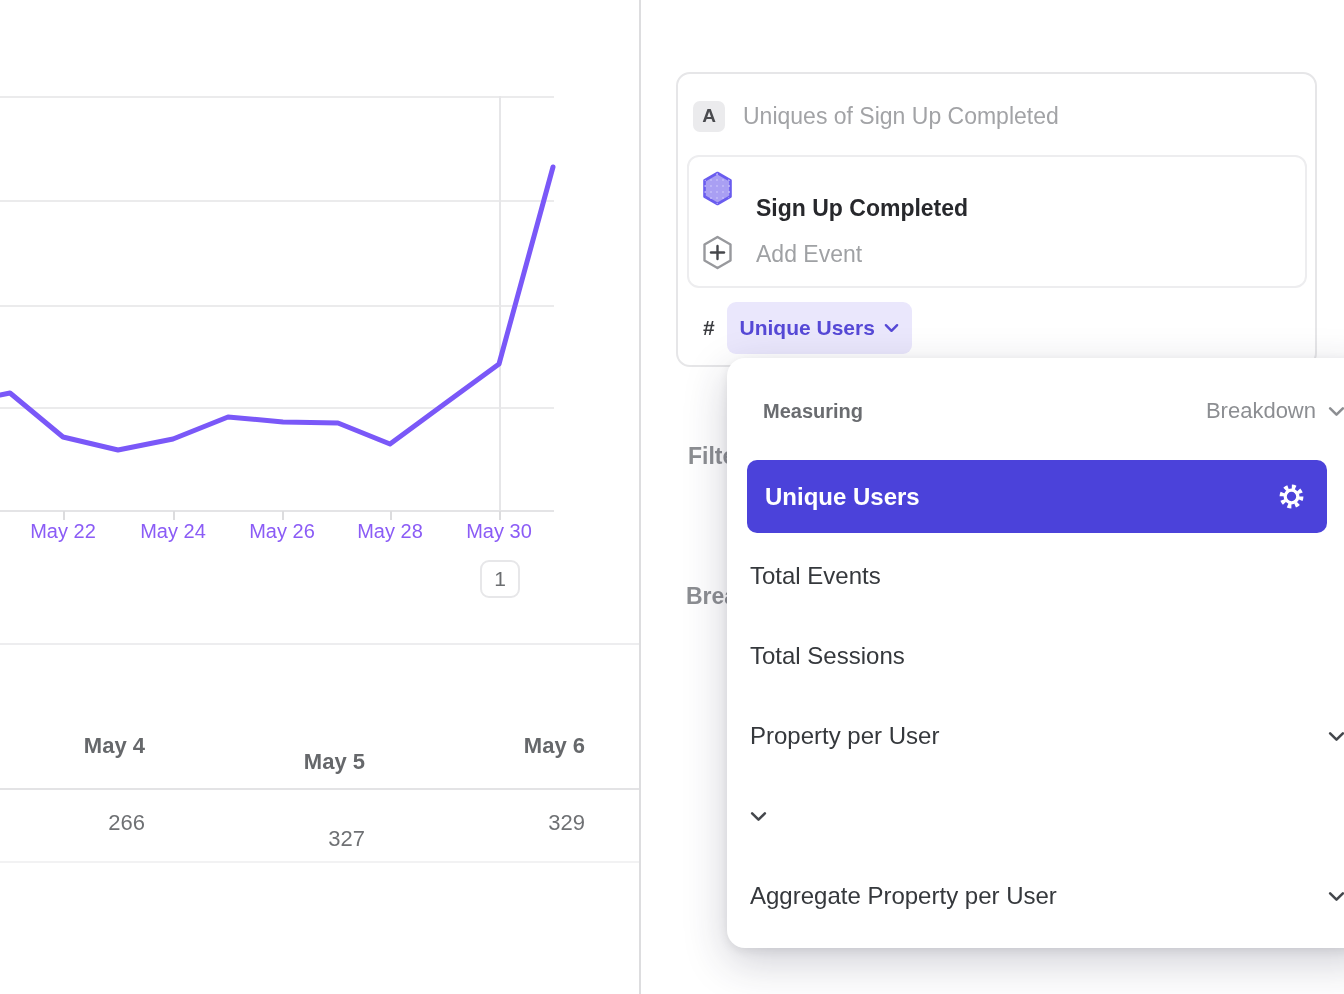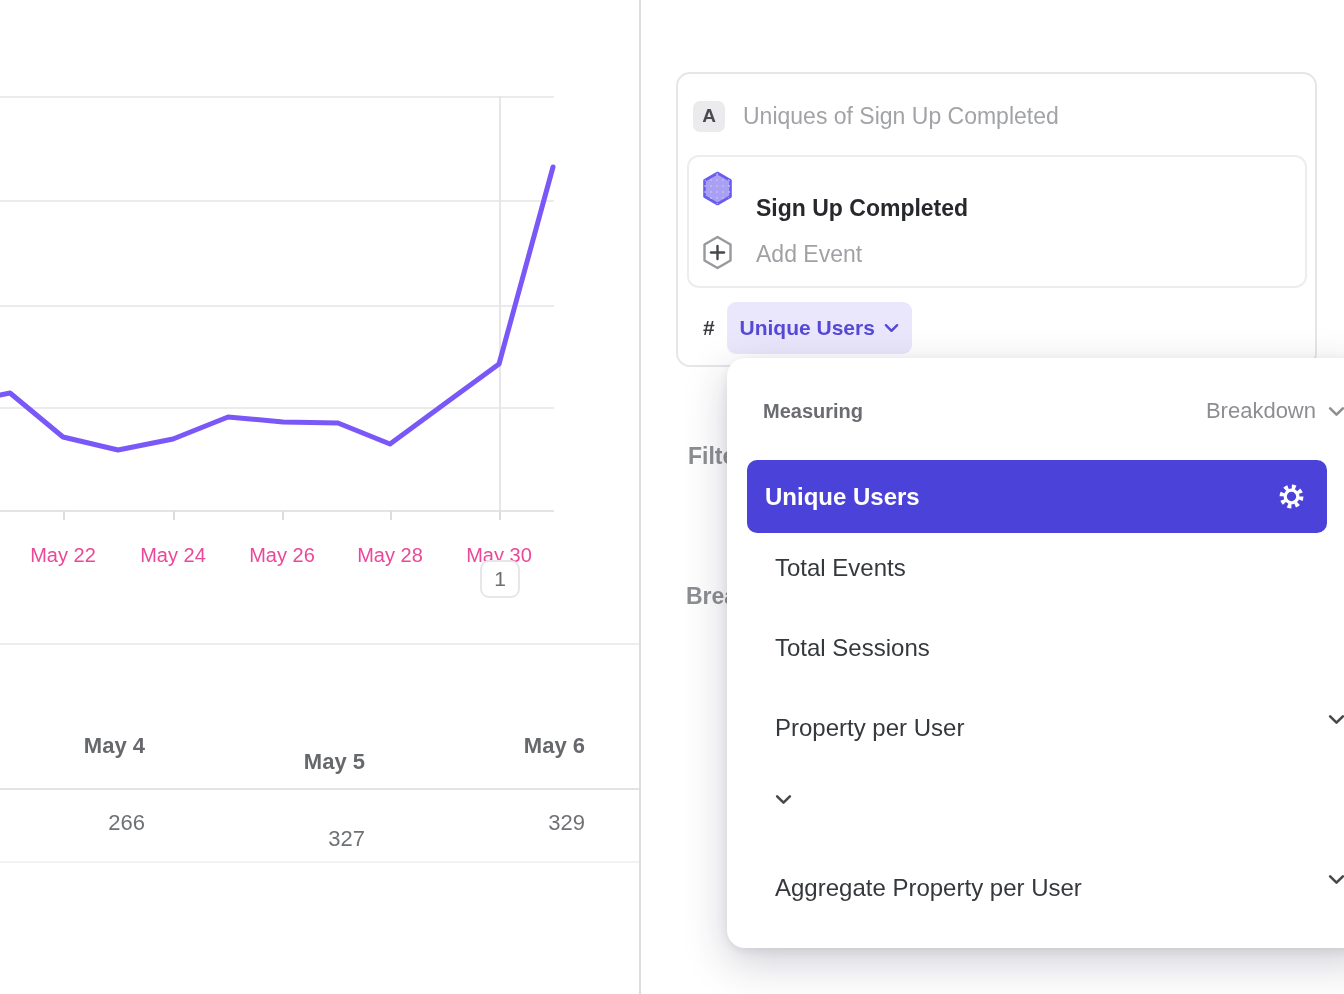--- a/index.html
+++ b/index.html
@@ -6,21 +6,21 @@
   html,body { width:1344px; height:994px; }
   body { font-family:"Liberation Sans", sans-serif; background:#fff; }
   .screen { position:relative; width:1344px; height:994px; overflow:hidden; background:#fff; }
 
   
   .chart-area { position:absolute; left:0; top:0; width:639px; height:643px; background:#fff; }
   .gridline-h { position:absolute; left:0; width:554px; height:2px; background:#ebebec; }
   .gridline-v { position:absolute; top:96px; width:2px; height:415px; background:#e6e6e8; }
   .axis-line  { position:absolute; left:0; top:510px; width:554px; height:2px; background:#e4e4e6; }
   .tick { position:absolute; top:511px; width:2px; height:9px; background:#dcdcde; }
-  .xlabel { position:absolute; top:544px; transform:translateX(-50%); font-size:20px; color:#ec4899; white-space:nowrap; }
+  .xlabel { position:absolute; top:520px; transform:translateX(-50%); font-size:20px; color:#8b5cf6; white-space:nowrap; }
   .trend-svg { position:absolute; left:0; top:0; }
   .marker-badge { position:absolute; left:480px; top:560px; width:40px; height:38px; background:#fff;
     border:2px solid #e7e7e9; border-radius:9px; color:#6b6d70; font-size:21px;
     display:flex; align-items:center; justify-content:center; }
 
   .pane-divider-h { position:absolute; left:0; top:643px; width:639px; height:2px; background:#ededef; }
   .pane-divider-v { position:absolute; left:639px; top:0; width:2px; height:994px; background:#dddddf; }
 
   
   .tbl-col { position:absolute; width:220px; text-align:right; }
@@ -60,21 +60,21 @@
     border-radius:18px; box-shadow:0 14px 44px rgba(35,35,70,.22), 0 3px 10px rgba(0,0,0,.08); }
   .dd-header { position:absolute; left:36px; right:30px; top:36px; height:34px;
     display:flex; align-items:center; justify-content:space-between; }
   .dd-measuring { font-size:20px; font-weight:700; color:#6a6c70; }
   .dd-advanced { display:flex; align-items:center; gap:12px; font-size:22px; font-weight:500;
     color:#8c8e92; cursor:pointer; }
   .dd-selected { position:absolute; left:20px; top:102px; width:580px; height:73px; background:#4b42da;
     border-radius:10px; display:flex; align-items:center; justify-content:space-between;
     padding:0 22px 0 18px; cursor:pointer; }
   .dd-selected .lbl { font-size:24px; font-weight:700; color:#fff; }
-  .dd-item { position:absolute; left:48px; right:30px; height:44px; display:flex; 
+  .dd-item { position:absolute; left:23px; right:30px; height:44px; display:flex; align-items:center;
     justify-content:space-between; cursor:pointer; }
   .dd-item .lbl { font-size:24px; font-weight:500; color:#35383c; }
   .dd-item svg { color:#44474c; }
   .i1 { top:196px; } .i2 { top:276px; } .i3 { top:356px; } .i4 { top:436px; } .i5 { top:516px; }
 </style>
 </head>
 <body>
 
 <div class="screen">
 

